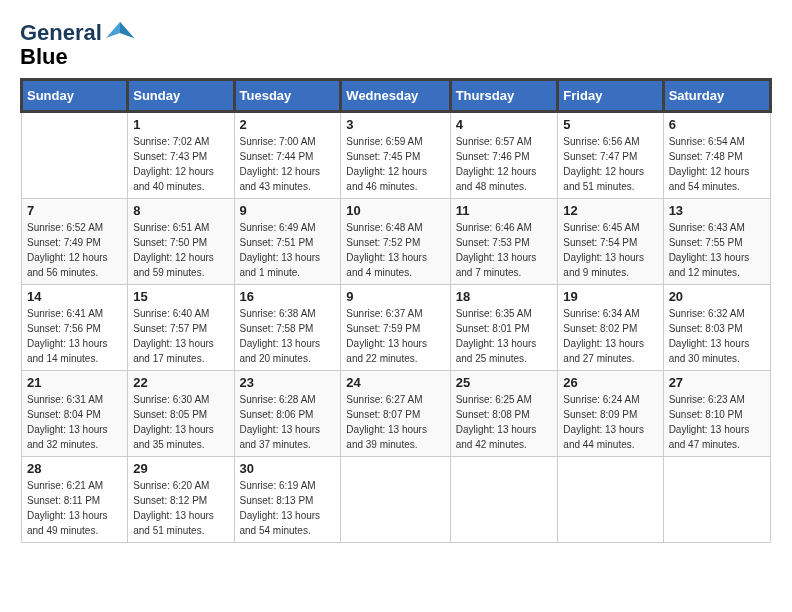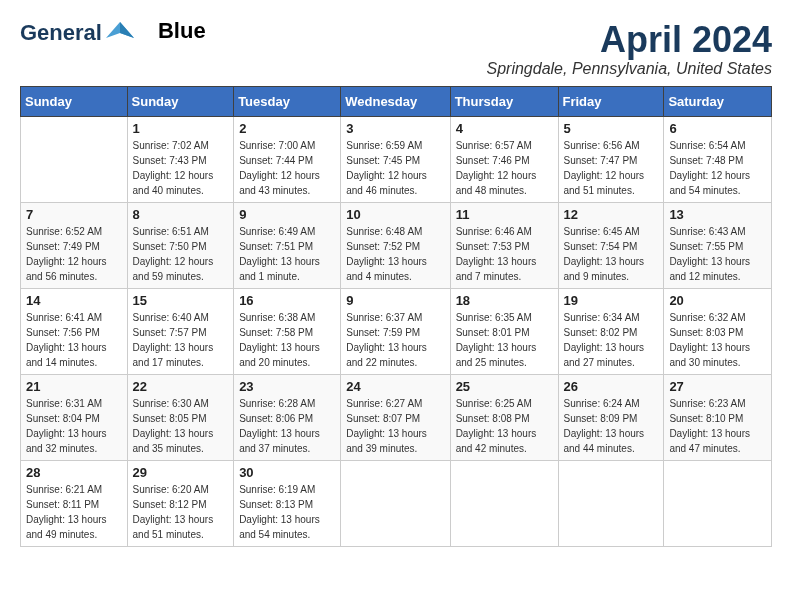--- a/index.html
+++ b/index.html
@@ -16,23 +16,22 @@
       padding: 20px 20px 20px 20px;
     }
     .header {
       display: flex;
       justify-content: space-between;
       align-items: flex-start;
       margin-bottom: 8px;
     }
     .logo {
       display: flex;
-      flex-direction: row;
+      flex-direction: column;
       align-items: flex-start;
-      gap: 24px;
     }
     .title-block {
       text-align: right;
     }
     .month-title {
       font-size: 36px;
       font-weight: bold;
       color: #1a3a5c;
       line-height: 1.1;
     }
@@ -46,21 +45,21 @@
       border-collapse: collapse;
       font-size: 11px;
     }
     .calendar-table thead th {
       background-color: #3a6fbf;
       color: #fff;
       font-size: 13px;
       font-weight: bold;
       padding: 7px 4px;
       text-align: left;
-      border: 1px solid #404040;
+      border: 3px solid #404040;
     }
     .calendar-table tbody td {
       border: 1px solid #ccc;
       vertical-align: top;
       padding: 4px 5px;
       height: 78px;
       width: 113px;
       background: #fff;
     }
     .calendar-table tbody tr:nth-child(even) td {
@@ -94,24 +93,20 @@
         </span>
         <span style="margin-left:4px;">
           <svg width="28" height="22" viewBox="0 0 28 22" fill="none">
             <polygon points="14,2 28,18 14,13 0,18" fill="#4a9fd4"></polygon>
             <polygon points="14,2 28,18 14,13" fill="#2a7fb4"></polygon>
           </svg>
         </span>
       </div>
       <div style="font-size:22px; font-weight:bold; color:#000000; margin-top:-2px;">Blue</div>
     </div>
-    <div class="title-block">
-      <div class="month-title">April 2024</div>
-      <div class="location-title">Springdale, Pennsylvania, United States</div>
-    </div>
   </div>
 
   <table class="calendar-table">
     <thead>
       <tr>
         <th>Sunday</th>
         <th>Sunday</th>
         <th>Tuesday</th>
         <th>Wednesday</th>
         <th>Thursday</th>

